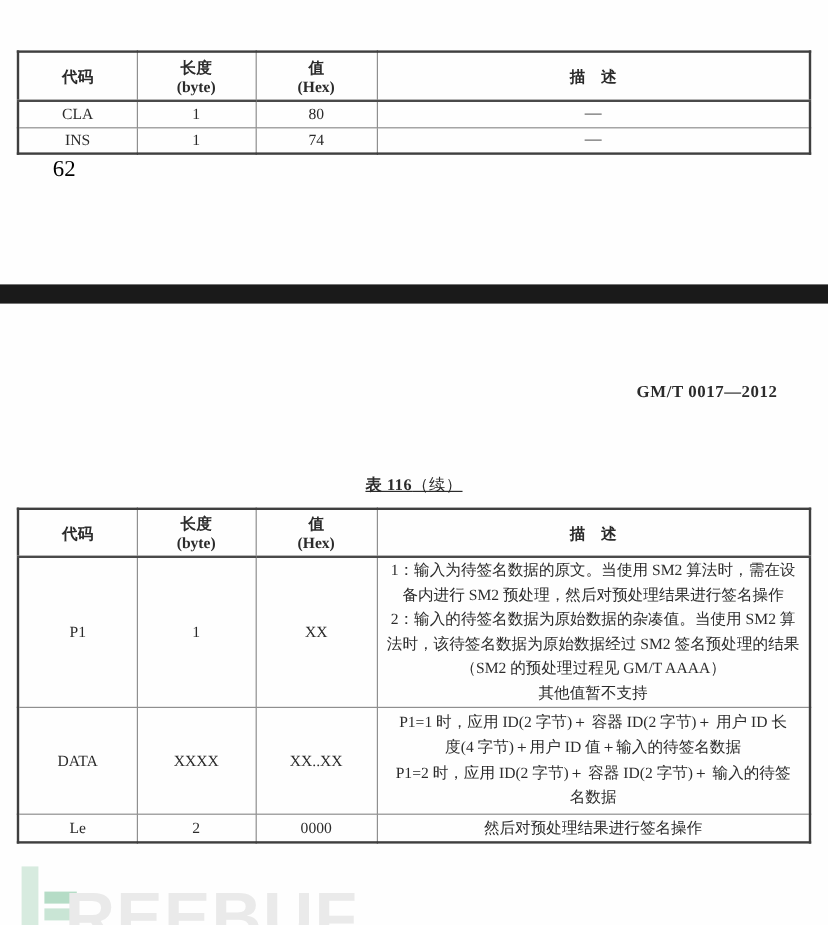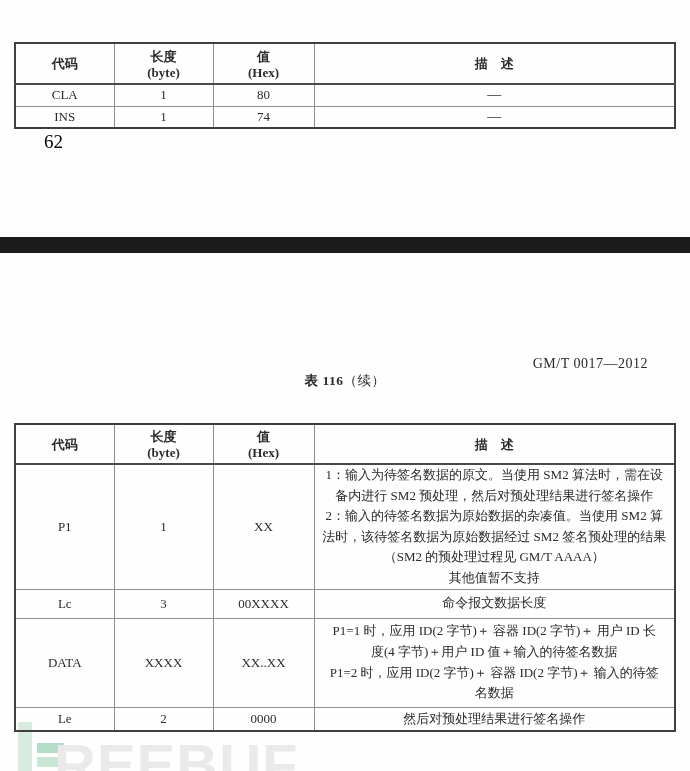--- a/index.html
+++ b/index.html
@@ -19,26 +19,26 @@
 
   
   .table-title {
     position: absolute; left: 0; width: 690px;
     text-align: center;
     font-weight: bold;
     font-size: 14px;
     letter-spacing: 0.5px;
   }
   .title-1 { top: 9px; }
-  .title-2 { top: 372px; font-size: 13.5px; }
+  .title-2 { top: 395px; font-size: 13.5px; text-decoration: underline; }
   .title-2 .suffix { font-weight: normal; }
 
   .doc-code {
-    position: absolute; top: 356px; right: 42px;
-    font-weight: normal; font-size: 14px;
+    position: absolute; top: 320px; right: 42px;
+    font-weight: bold; font-size: 14px;
     letter-spacing: 0.5px;
   }
 
   .page-number {
     position: absolute; left: 28px; top: 131px;
     font-size: 19px; color: #000000; margin-left: 16px;
   }
 
   
   .page-break-bar {
@@ -194,26 +194,20 @@
       <td>P1</td>
       <td>1</td>
       <td>XX</td>
       <td class="desc">1：输入为待签名数据的原文。当使用 SM2 算法时，需在设
 备内进行 SM2 预处理，然后对预处理结果进行签名操作
 2：输入的待签名数据为原始数据的杂凑值。当使用 SM2 算
 法时，该待签名数据为原始数据经过 SM2 签名预处理的结果
 （SM2 的预处理过程见 GM/T AAAA）
 其他值暂不支持</td>
     </tr>
-    <tr style="height:29px">
-      <td>Lc</td>
-      <td>3</td>
-      <td>00XXXX</td>
-      <td class="desc">命令报文数据长度</td>
-    </tr>
     <tr style="height:89px">
       <td>DATA</td>
       <td>XXXX</td>
       <td>XX..XX</td>
       <td class="desc">P1=1 时，应用 ID(2 字节)＋ 容器 ID(2 字节)＋ 用户 ID 长
 度(4 字节)＋用户 ID 值＋输入的待签名数据
 P1=2 时，应用 ID(2 字节)＋ 容器 ID(2 字节)＋ 输入的待签
 名数据</td>
     </tr>
     <tr style="height:24px">

